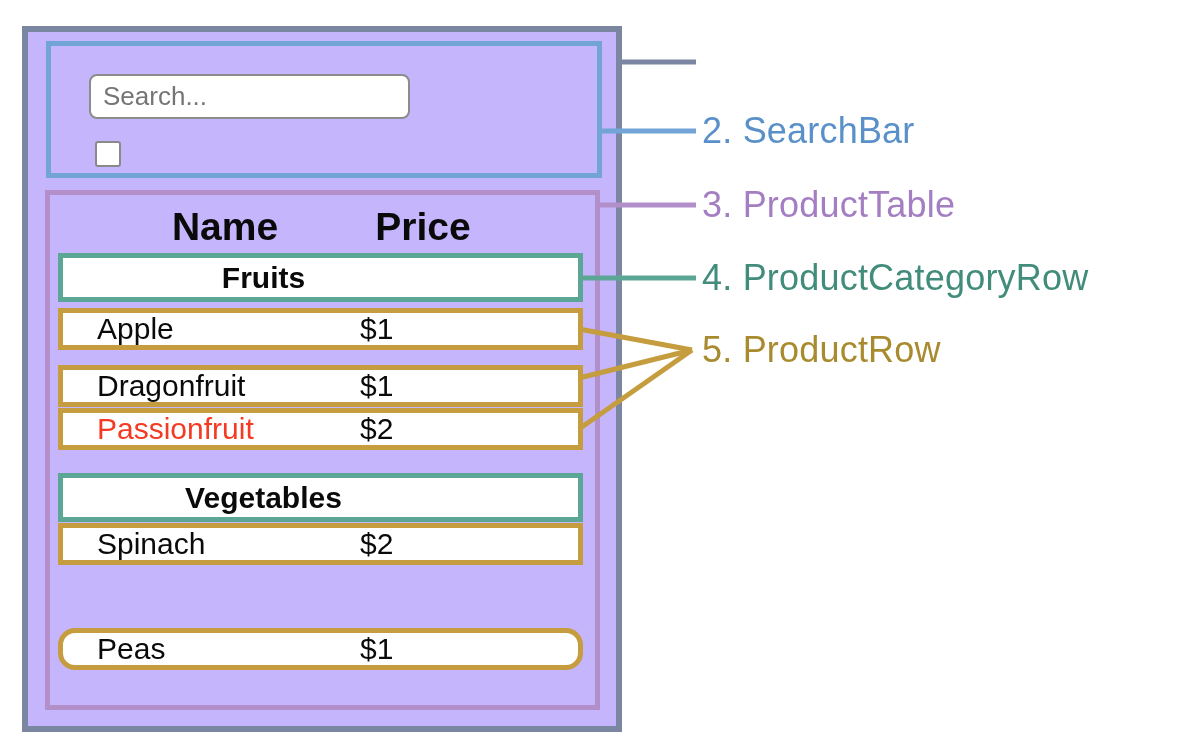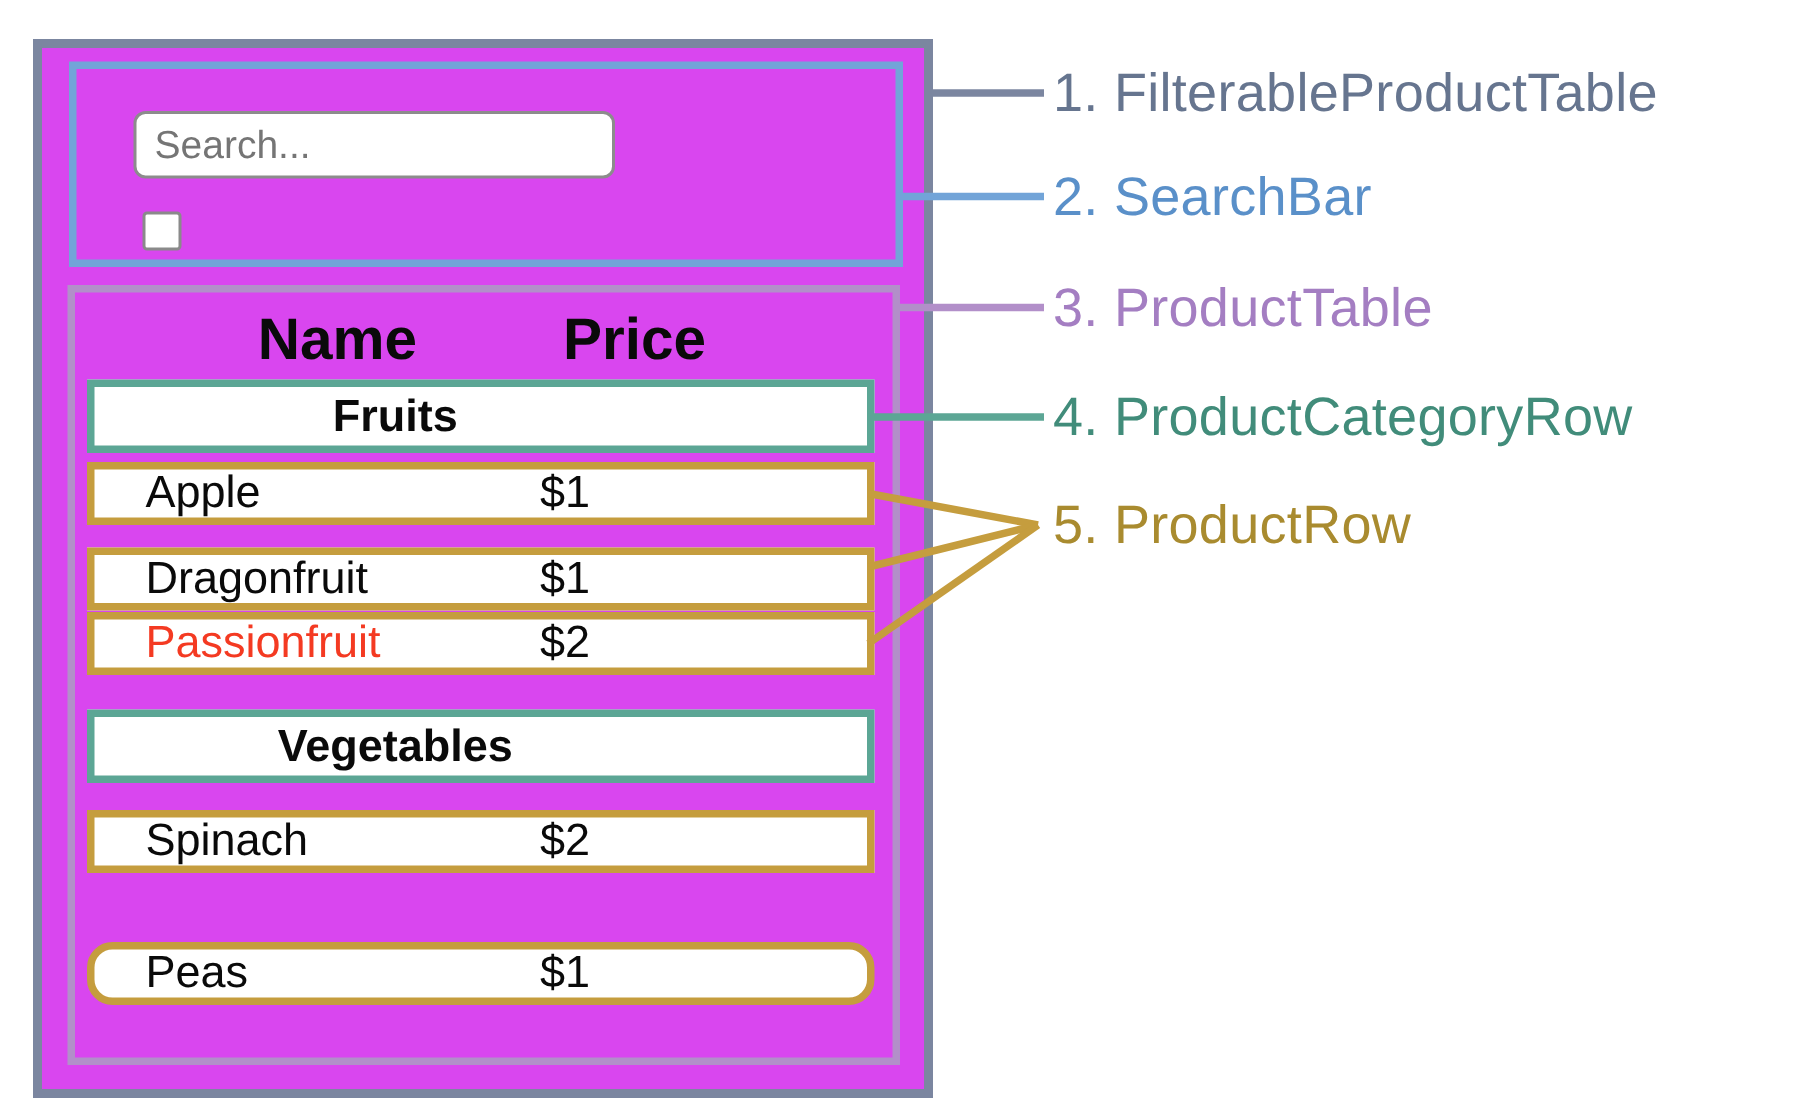--- a/index.html
+++ b/index.html
@@ -1,20 +1,20 @@
 <!DOCTYPE html>
 <html style="--c-outer: #7b86a0; --c-searchbar: #72a4d8; --c-table: #b28fc9; --c-category: #5ca695; --c-row: #c59d3e; --c-red: #f43a22; --c-label_outer: #66758f; --c-label_searchbar: #5a90c9; --c-label_table: #a47ec2; --c-label_category: #418c7a; --c-label_row: #a98b2f;"><head>
 <meta charset="utf-8">
 <style>
   html,body{margin:0;padding:0;background:#ffffff;}
   .stage{
     position:relative;width:1200px;height:744px;background:#fff;overflow:hidden;
     font-family:"Liberation Sans", sans-serif;color:#0a0a0a;
   }
-  .box{position:absolute;box-sizing:border-box;background:#d946ef;}
+  .box{position:absolute;box-sizing:border-box;background:#c4b5fd;}
 
   
   #outer{left:22px;top:26px;width:600px;height:706px;border:6px solid var(--c-outer,#7b86a0);}
 
   
   #searchbar{left:18px;top:9px;width:556px;height:137px;border:5px solid var(--c-searchbar,#72a4d8);}
   .search-input{
     position:absolute;left:38px;top:28px;width:321px;height:45px;box-sizing:border-box;
     border:2px solid #8c8c8c;border-radius:8px;font-size:26px;padding:0 12px;color:#444;
     font-family:"Liberation Sans", sans-serif;background:#fff;outline:none;
@@ -61,21 +61,21 @@
   #lbl3{top:205px;color:var(--c-label_table,#a47ec2);}
   #lbl4{top:278px;color:var(--c-label_category,#418c7a);}
   #lbl5{top:350px;color:var(--c-label_row,#a98b2f);}
 
   
   #cat-fruits{top:58px;}
   #row-apple{top:113px;}
   #row-dragonfruit{top:170px;text-align:center;}
   #row-passionfruit{top:213px;}
   #cat-vegetables{top:278px;}
-  #row-spinach{top:345px;}
+  #row-spinach{top:328px;}
   #row-pumpkin{top:382px;}
   #row-peas{top:433px;border-radius:17px;}
 </style>
 </head>
 <body>
 
 <div class="stage">
 
   <svg id="lines" viewBox="0 0 1200 744">
     <line class="ln-outer" x1="616" y1="62" x2="696" y2="62"></line>
@@ -119,19 +119,18 @@
         <span class="pname">Spinach</span>
         <span class="pprice">$2</span>
       </div>
       <div class="trow prod" id="row-peas">
         <span class="pname">Peas</span>
         <span class="pprice">$1</span>
       </div>
     </div>
   </div>
 
-  <div class="legend-label" id="lbl1">1. FilterableProductTable</div>
   <div class="legend-label" id="lbl2">2. SearchBar</div>
   <div class="legend-label" id="lbl3">3. ProductTable</div>
   <div class="legend-label" id="lbl4">4. ProductCategoryRow</div>
   <div class="legend-label" id="lbl5">5. ProductRow</div>
 
 </div>
 
 </body></html>

